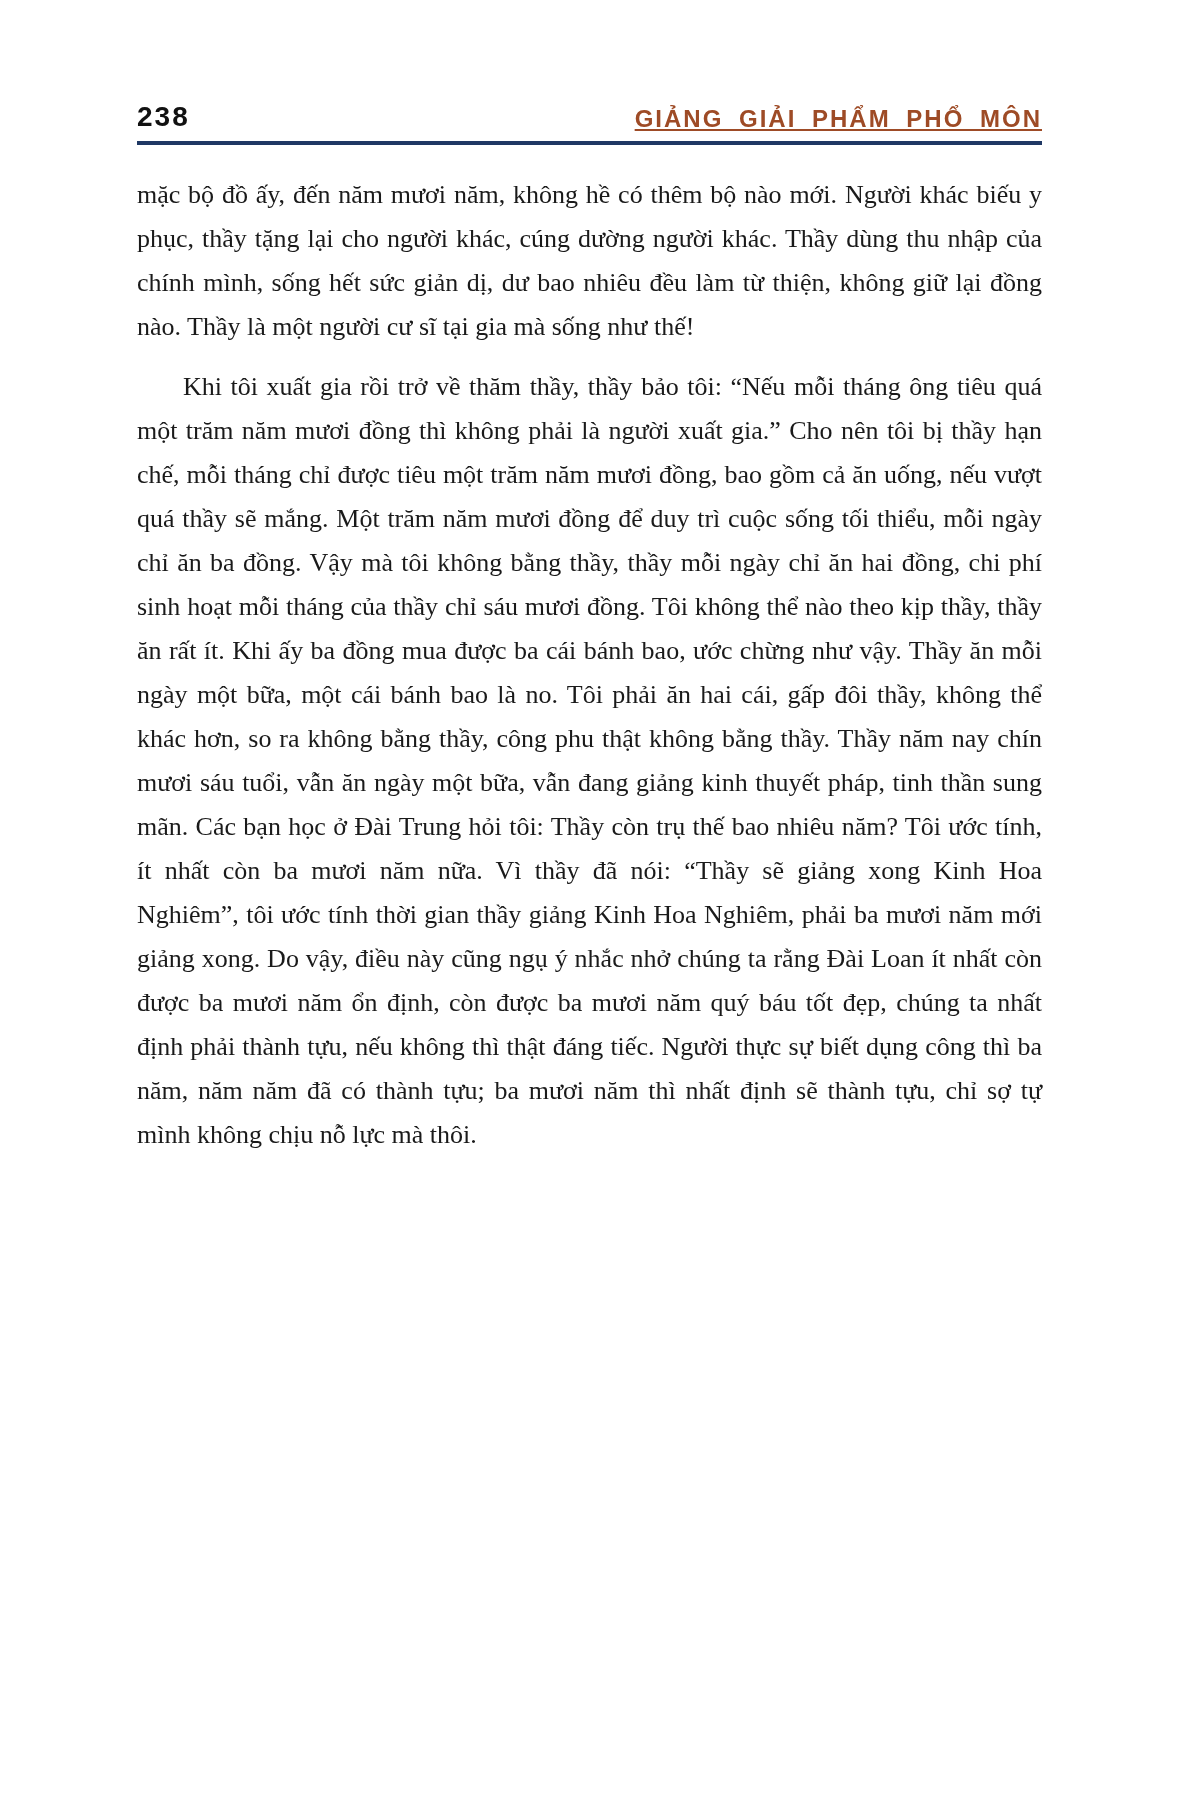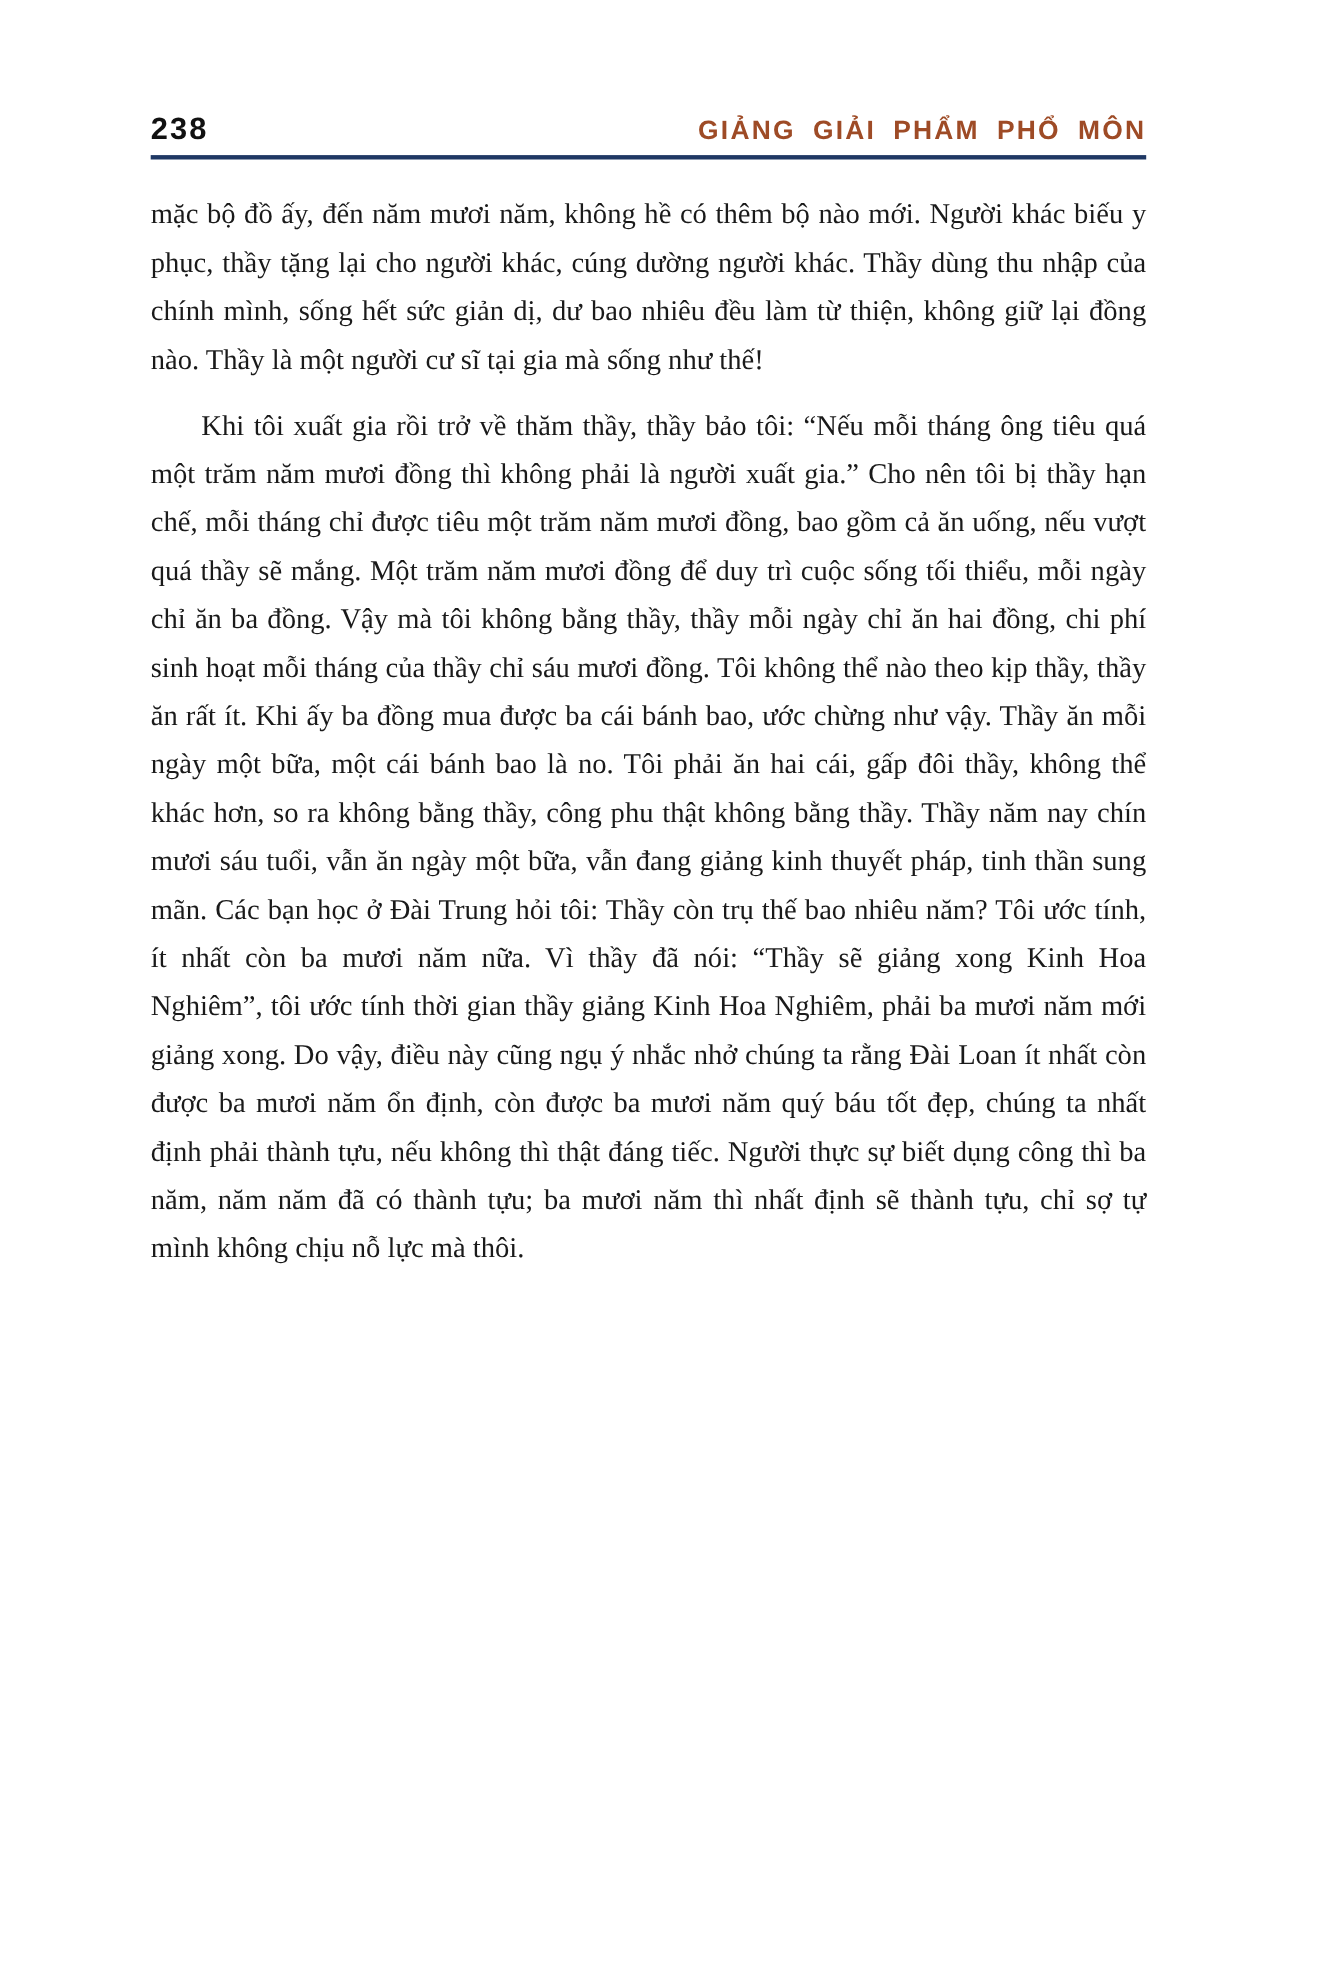--- a/index.html
+++ b/index.html
@@ -30,20 +30,21 @@
   }
   .page-number {
     font-size: 28px;
     letter-spacing: 2px;
     color: #111111;
   }
   .running-head {
     font-size: 24px;
     letter-spacing: 2px;
     word-spacing: 7px;
+    text-decoration: underline;
   }
   .header-rule {
     height: 4px;
     width: 100%;
     border: none;
   }
   .body-text {
     margin-top: 28px;
     font-size: 26px;
     line-height: 44px;

